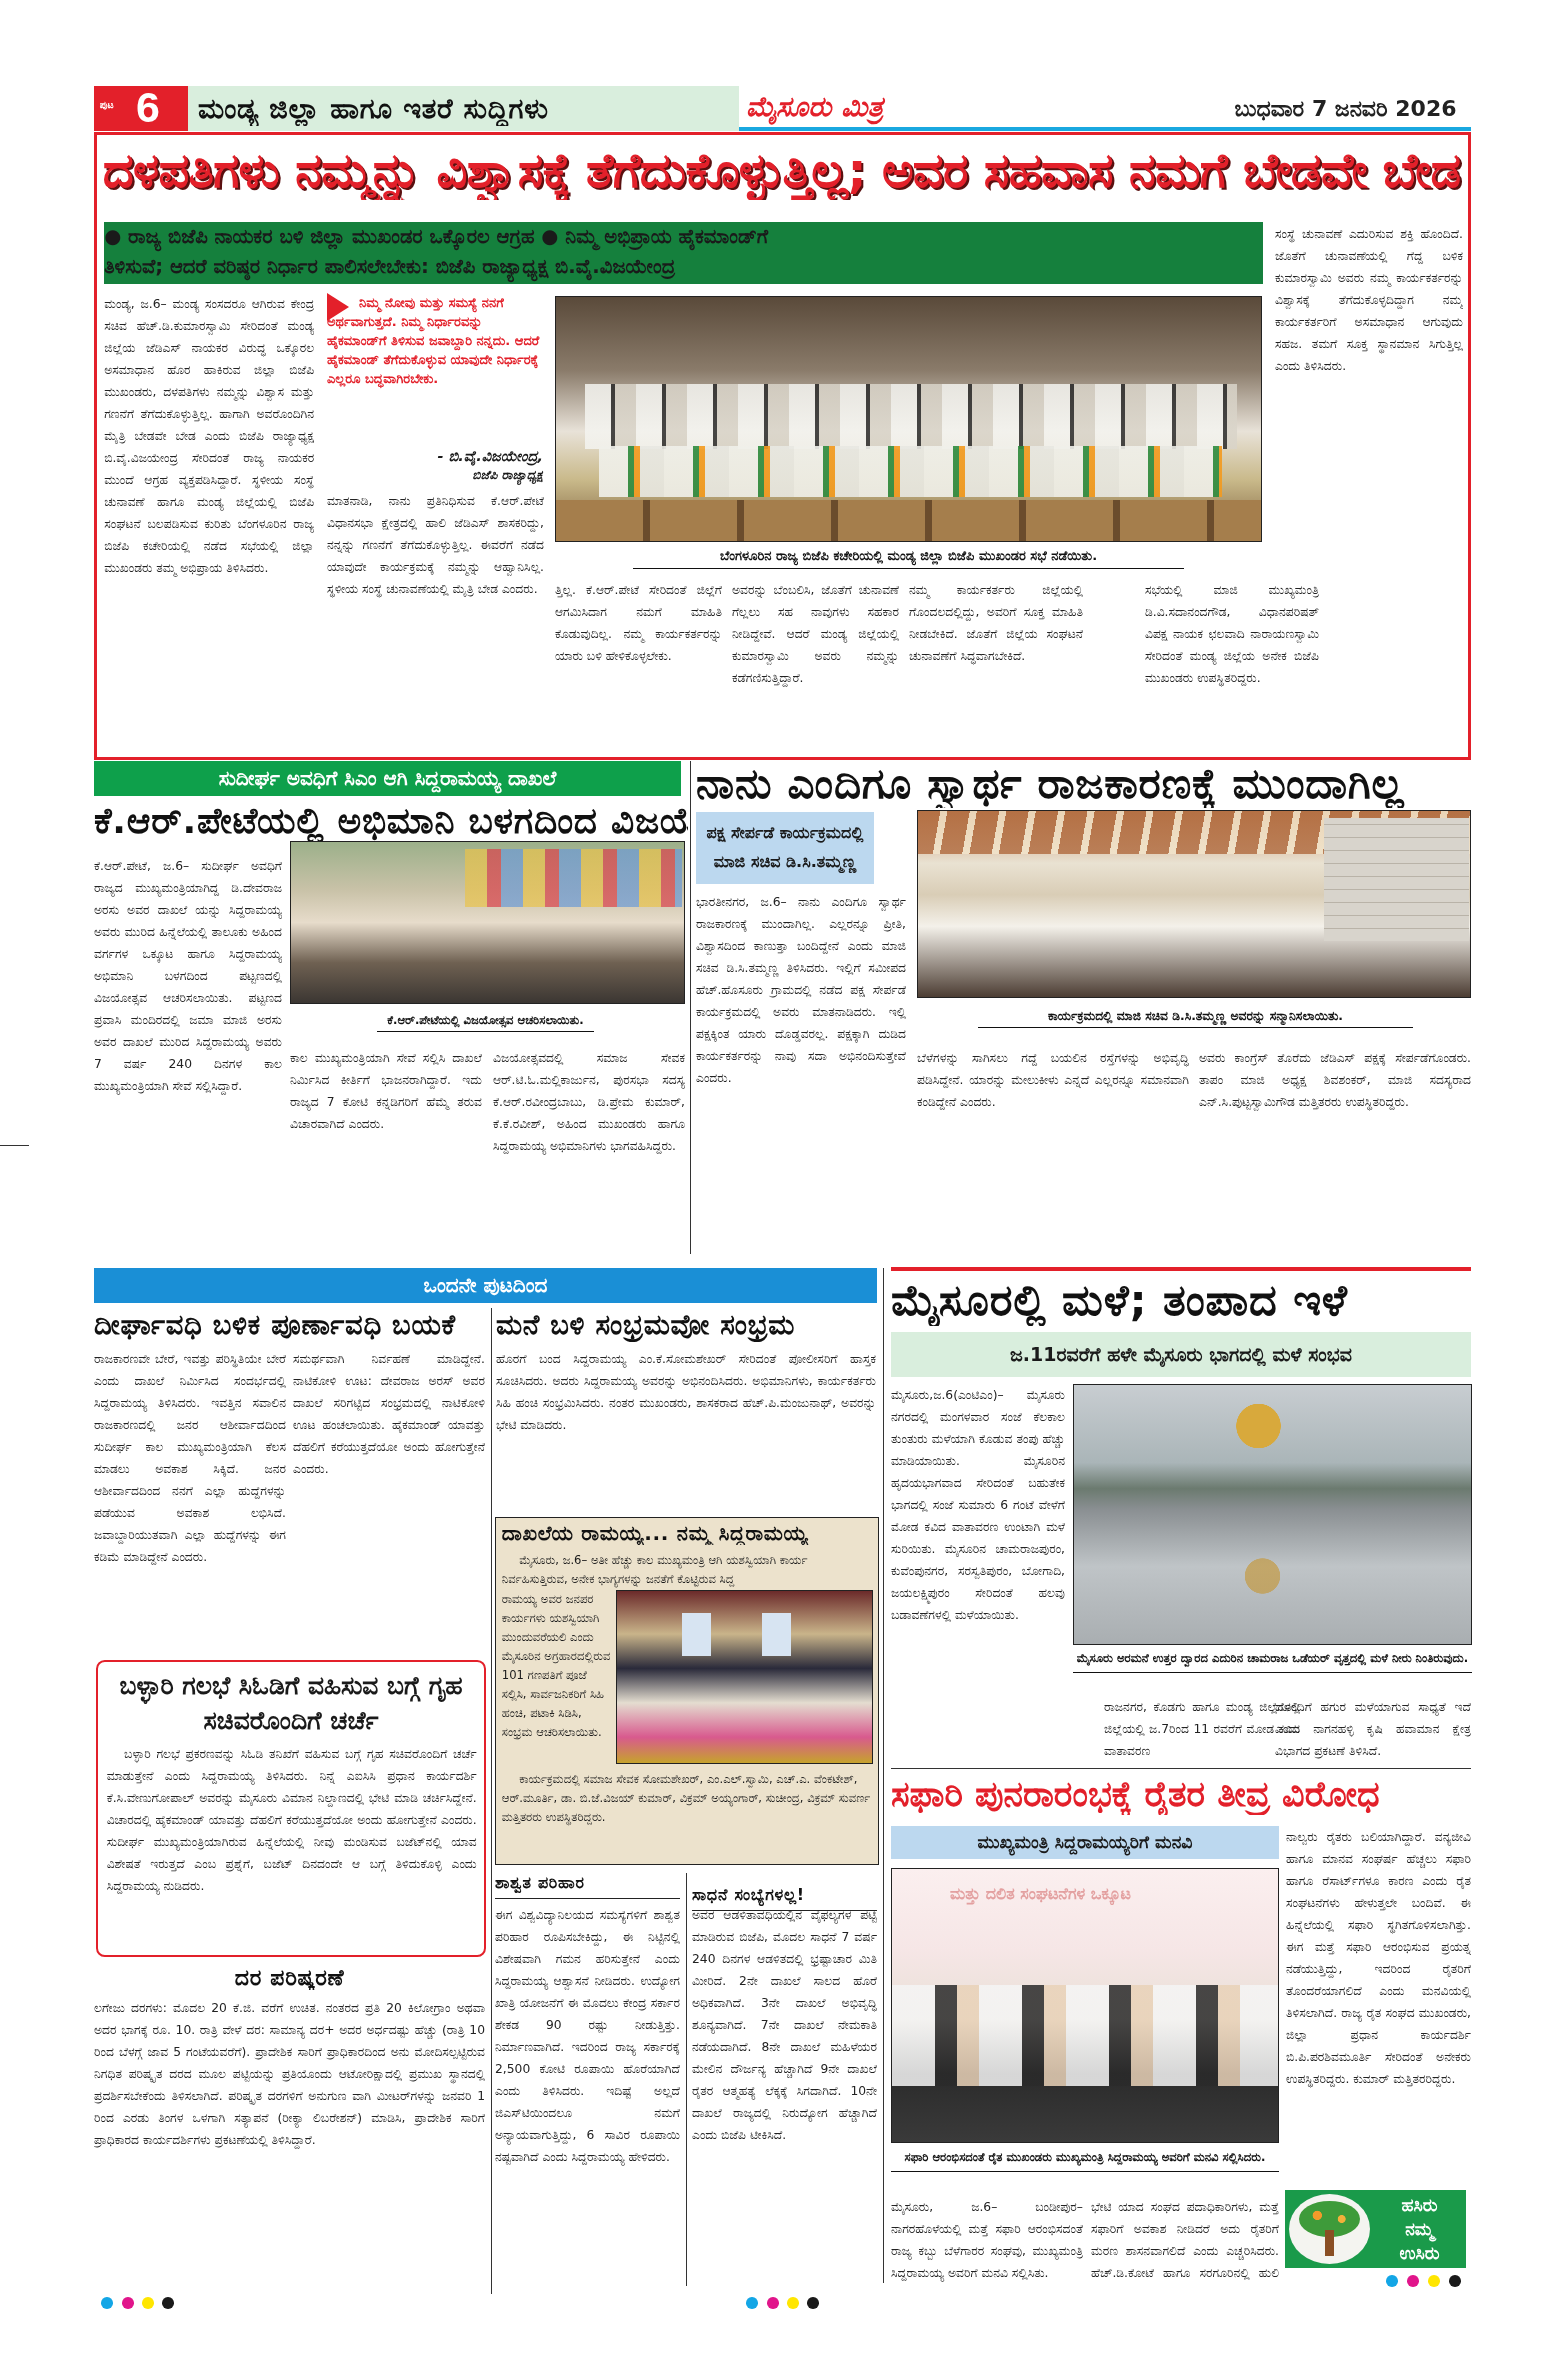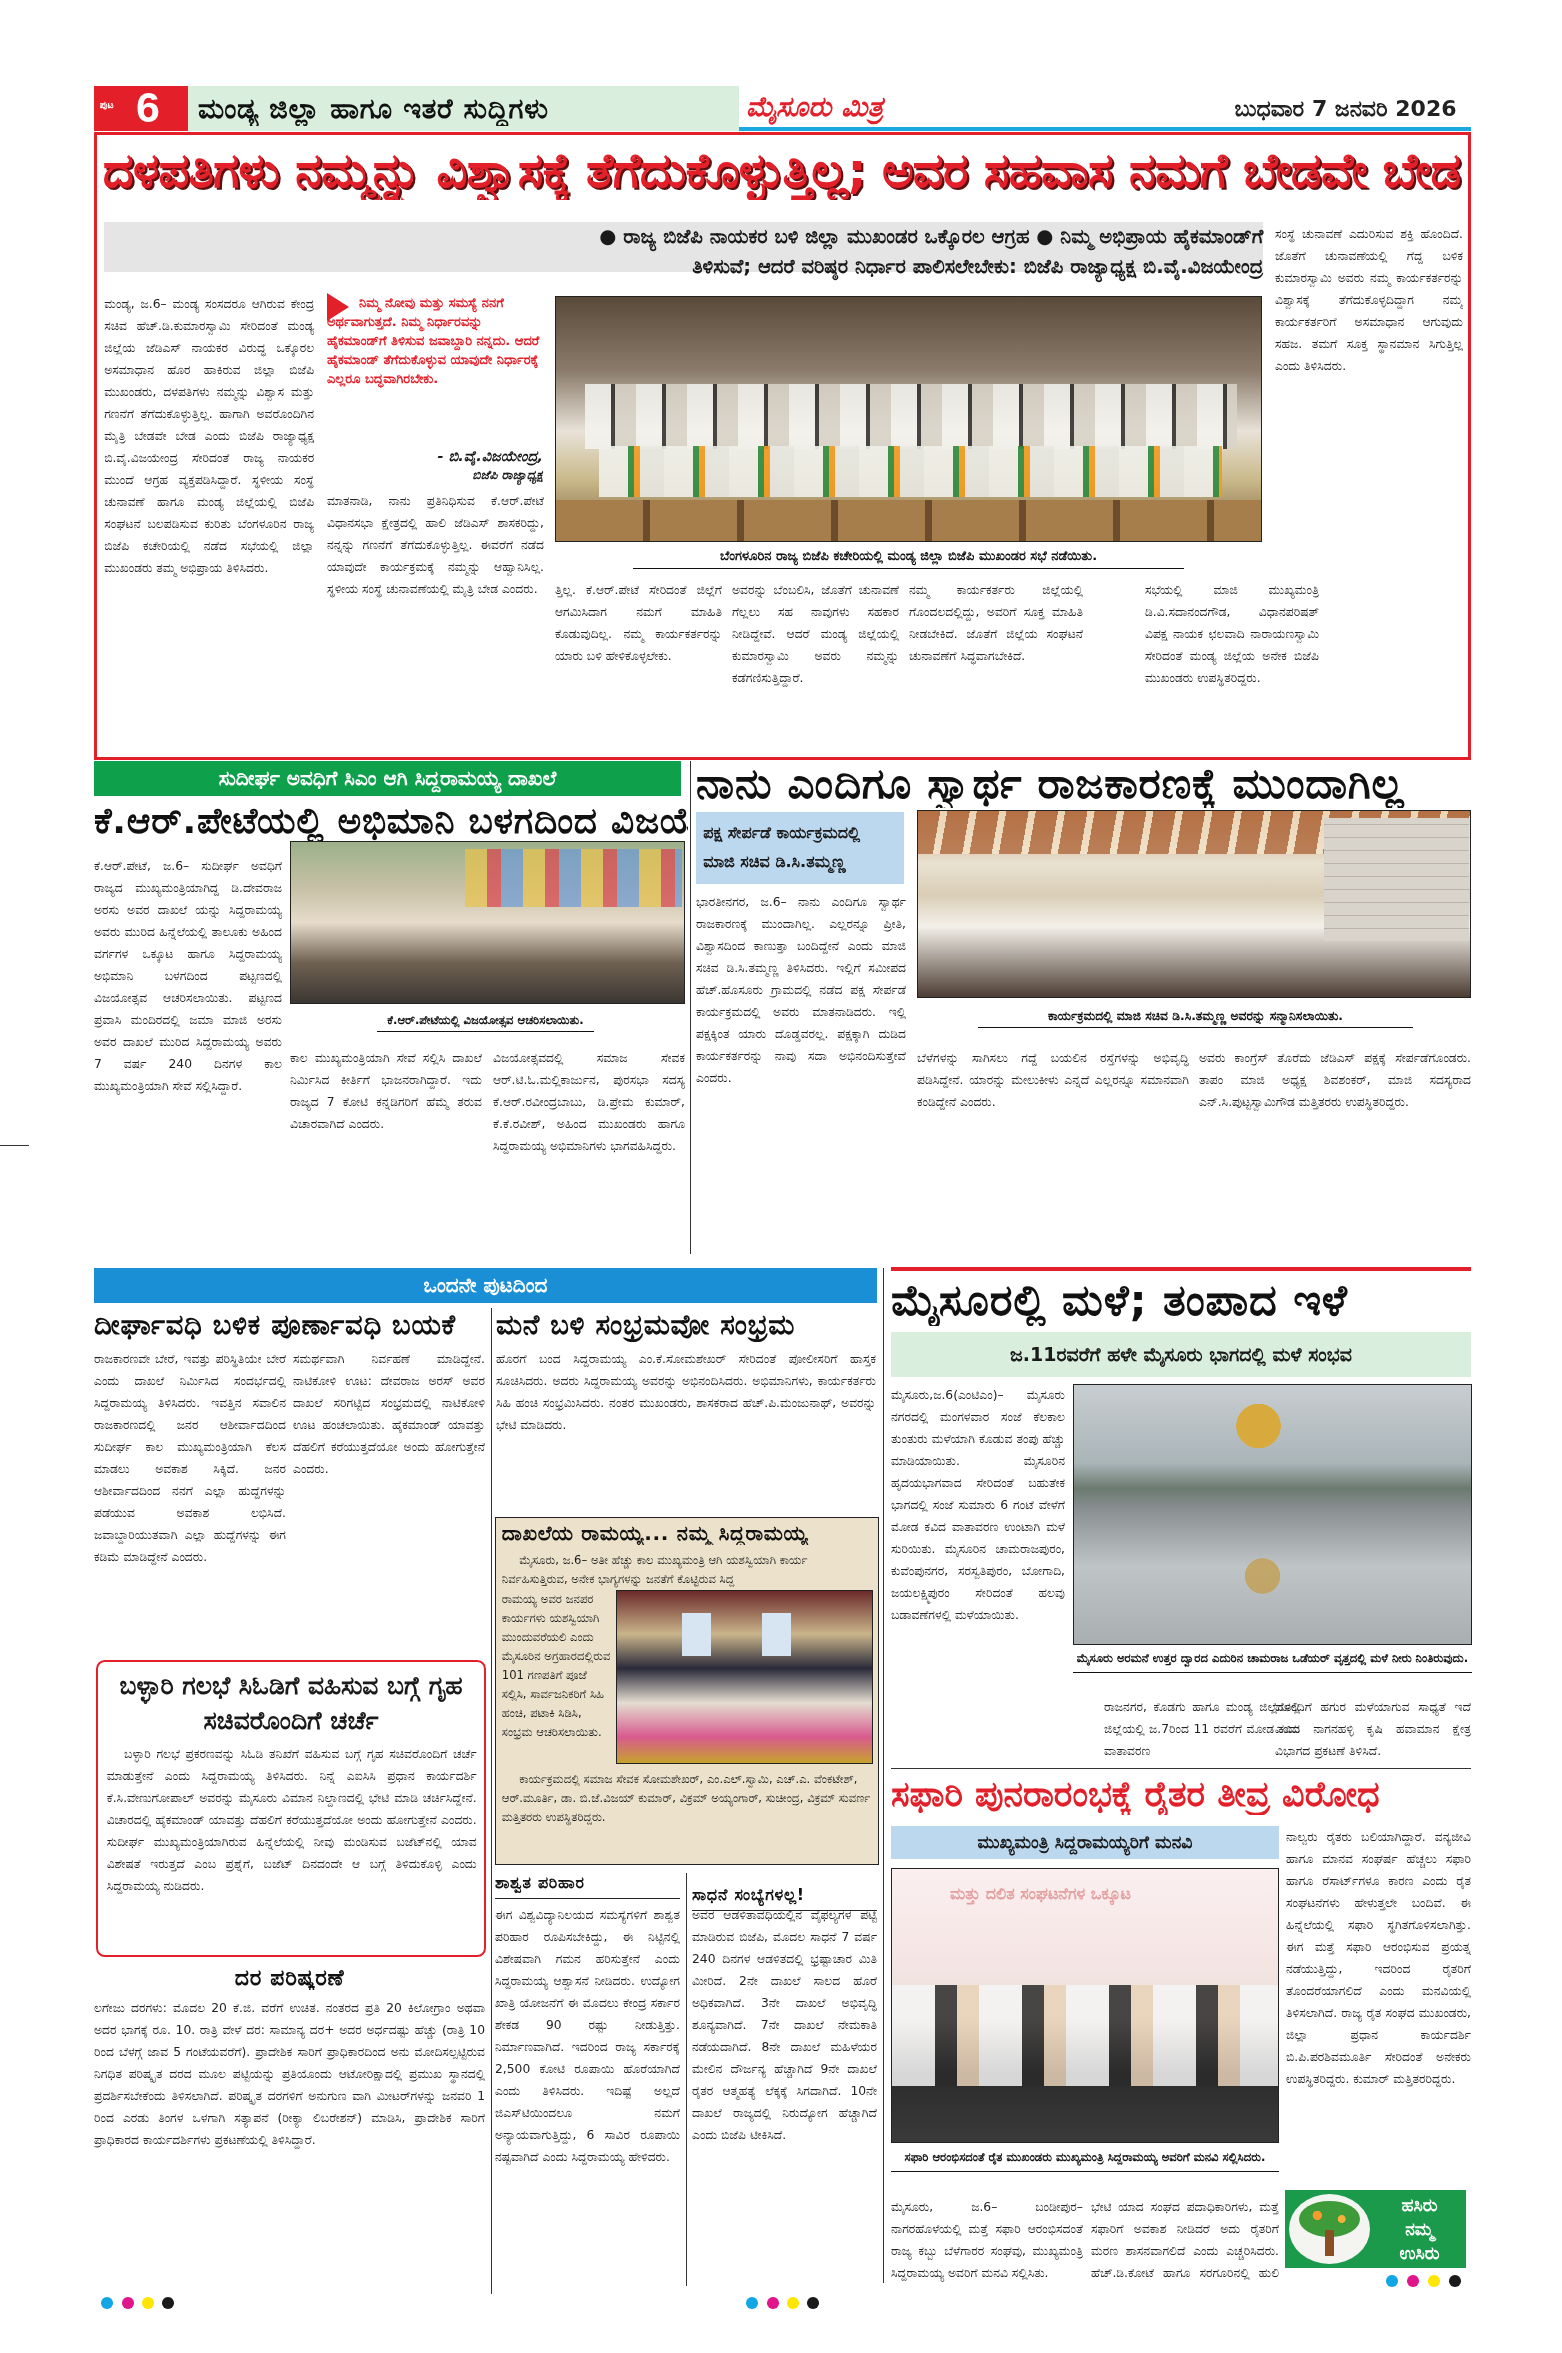--- a/index.html
+++ b/index.html
@@ -26,21 +26,21 @@
   <div class="abs" style="left:94px;top:0;width:551px;height:45px;background:#d9eedd;">
     <span class="hd-black" style="position:absolute;left:10px;top:5.8px;font-size:27.5px;">ಮಂಡ್ಯ ಜಿಲ್ಲಾ ಹಾಗೂ ಇತರೆ ಸುದ್ದಿಗಳು</span>
   </div>
   <span style="position:absolute;left:652px;top:4.3px;font-size:27.5px;font-weight:bold;color:#e3202a;font-style:italic;font-family:'DejaVu Serif',serif;">ಮೈಸೂರು ಮಿತ್ರ</span>
   <span style="position:absolute;right:14.5px;top:10px;font-size:22px;font-weight:bold;color:#222;">ಬುಧವಾರ 7 ಜನವರಿ 2026</span>
   <div class="abs" style="left:645px;top:41px;width:732px;height:4.3px;background:#19a8e0;"></div>
 </div>
 
 <div class="abs" style="left:94px;top:132px;width:1377px;height:628px;border:3.6px solid #e3202a;">
   <div class="hd-red" style="position:absolute;left:5.8px;top:7.2px;width:1362px;font-size:48px;letter-spacing:-0.7px;">ದಳಪತಿಗಳು ನಮ್ಮನ್ನು ವಿಶ್ವಾಸಕ್ಕೆ ತೆಗೆದುಕೊಳ್ಳುತ್ತಿಲ್ಲ; ಅವರ ಸಹವಾಸ ನಮಗೆ ಬೇಡವೇ ಬೇಡ</div>
-  <div class="abs" style="left:7.2px;top:87px;width:1159px;height:50px;background:#e5e5e5;text-align:right;">
+  <div class="abs" style="left:7.2px;top:87px;width:1159px;height:62px;background:#15803d;text-align:left;">
     <div style="font-size:19.6px;font-weight:bold;line-height:30px;">● ರಾಜ್ಯ ಬಿಜೆಪಿ ನಾಯಕರ ಬಳಿ ಜಿಲ್ಲಾ ಮುಖಂಡರ ಒಕ್ಕೊರಲ ಆಗ್ರಹ ● ನಿಮ್ಮ ಅಭಿಪ್ರಾಯ ಹೈಕಮಾಂಡ್‌ಗೆ</div>
     <div style="font-size:19.6px;font-weight:bold;line-height:30px;">ತಿಳಿಸುವೆ; ಆದರೆ ವರಿಷ್ಠರ ನಿರ್ಧಾರ ಪಾಲಿಸಲೇಬೇಕು: ಬಿಜೆಪಿ ರಾಜ್ಯಾಧ್ಯಕ್ಷ ಬಿ.ವೈ.ವಿಜಯೇಂದ್ರ</div>
   </div>
   <div class="abs col-text" style="left:1178px;top:88px;width:188px;height:529px;">ಸಂಸ್ಥೆ ಚುನಾವಣೆ ಎದುರಿಸುವ ಶಕ್ತಿ ಹೊಂದಿದೆ. ಜೊತೆಗೆ ಚುನಾವಣೆಯಲ್ಲಿ ಗೆದ್ದ ಬಳಿಕ ಕುಮಾರಸ್ವಾಮಿ ಅವರು ನಮ್ಮ ಕಾರ್ಯಕರ್ತರನ್ನು ವಿಶ್ವಾಸಕ್ಕೆ ತೆಗೆದುಕೊಳ್ಳದಿದ್ದಾಗ ನಮ್ಮ ಕಾರ್ಯಕರ್ತರಿಗೆ ಅಸಮಾಧಾನ ಆಗುವುದು ಸಹಜ. ತಮಗೆ ಸೂಕ್ತ ಸ್ಥಾನಮಾನ ಸಿಗುತ್ತಿಲ್ಲ ಎಂದು ತಿಳಿಸಿದರು.</div>
 
   <div class="abs col-text" style="left:7.2px;top:158px;width:210px;height:464px;">ಮಂಡ್ಯ, ಜ.6– ಮಂಡ್ಯ ಸಂಸದರೂ ಆಗಿರುವ ಕೇಂದ್ರ ಸಚಿವ ಹೆಚ್.ಡಿ.ಕುಮಾರಸ್ವಾಮಿ ಸೇರಿದಂತೆ ಮಂಡ್ಯ ಜಿಲ್ಲೆಯ ಜೆಡಿಎಸ್ ನಾಯಕರ ವಿರುದ್ಧ ಒಕ್ಕೊರಲ ಅಸಮಾಧಾನ ಹೊರ ಹಾಕಿರುವ ಜಿಲ್ಲಾ ಬಿಜೆಪಿ ಮುಖಂಡರು, ದಳಪತಿಗಳು ನಮ್ಮನ್ನು ವಿಶ್ವಾಸ ಮತ್ತು ಗಣನೆಗೆ ತೆಗೆದುಕೊಳ್ಳುತ್ತಿಲ್ಲ. ಹಾಗಾಗಿ ಅವರೊಂದಿಗಿನ ಮೈತ್ರಿ ಬೇಡವೇ ಬೇಡ ಎಂದು ಬಿಜೆಪಿ ರಾಜ್ಯಾಧ್ಯಕ್ಷ ಬಿ.ವೈ.ವಿಜಯೇಂದ್ರ ಸೇರಿದಂತೆ ರಾಜ್ಯ ನಾಯಕರ ಮುಂದೆ ಆಗ್ರಹ ವ್ಯಕ್ತಪಡಿಸಿದ್ದಾರೆ. ಸ್ಥಳೀಯ ಸಂಸ್ಥೆ ಚುನಾವಣೆ ಹಾಗೂ ಮಂಡ್ಯ ಜಿಲ್ಲೆಯಲ್ಲಿ ಬಿಜೆಪಿ ಸಂಘಟನೆ ಬಲಪಡಿಸುವ ಕುರಿತು ಬೆಂಗಳೂರಿನ ರಾಜ್ಯ ಬಿಜೆಪಿ ಕಚೇರಿಯಲ್ಲಿ ನಡೆದ ಸಭೆಯಲ್ಲಿ ಜಿಲ್ಲಾ ಮುಖಂಡರು ತಮ್ಮ ಅಭಿಪ್ರಾಯ ತಿಳಿಸಿದರು.</div>
 
   <div class="abs" style="left:230px;top:158px;width:217px;height:145px;">
     <div style="position:absolute;left:0;top:0;width:0;height:0;border-top:14.5px solid transparent;border-bottom:14.5px solid transparent;border-left:22px solid #e3202a;"></div>
     <div style="position:absolute;left:0;top:0;width:217px;font-size:13px;line-height:19px;font-weight:bold;color:#e3202a;text-indent:32px;">ನಿಮ್ಮ ನೋವು ಮತ್ತು ಸಮಸ್ಯೆ ನನಗೆ ಅರ್ಥವಾಗುತ್ತದೆ. ನಿಮ್ಮ ನಿರ್ಧಾರವನ್ನು ಹೈಕಮಾಂಡ್‌ಗೆ ತಿಳಿಸುವ ಜವಾಬ್ದಾರಿ ನನ್ನದು. ಆದರೆ ಹೈಕಮಾಂಡ್ ತೆಗೆದುಕೊಳ್ಳುವ ಯಾವುದೇ ನಿರ್ಧಾರಕ್ಕೆ ಎಲ್ಲರೂ ಬದ್ಧವಾಗಿರಬೇಕು.</div>
@@ -70,21 +70,21 @@
 <div class="photo" style="left:290px;top:841px;width:395px;height:163px;background:linear-gradient(180deg,#9cb08a 0%,#c9c2a8 30%,#e7dccb 50%,#6f6152 75%,#3b3632 100%);">
   <div style="position:absolute;left:174px;top:7.2px;width:217px;height:58px;background:repeating-linear-gradient(90deg,#e9c34b 0 22px,#d9414a 22px 36px,#6b9ad6 36px 58px);opacity:.7"></div>
 </div>
 <div class="caption" style="left:377px;top:1013px;width:217px;font-size:11.6px;">ಕೆ.ಆರ್.ಪೇಟೆಯಲ್ಲಿ ವಿಜಯೋತ್ಸವ ಆಚರಿಸಲಾಯಿತು.</div>
 <div class="abs col-text" style="left:290px;top:1047px;width:192px;height:192px;">ಕಾಲ ಮುಖ್ಯಮಂತ್ರಿಯಾಗಿ ಸೇವೆ ಸಲ್ಲಿಸಿ ದಾಖಲೆ ನಿರ್ಮಿಸಿದ ಕೀರ್ತಿಗೆ ಭಾಜನರಾಗಿದ್ದಾರೆ. ಇದು ರಾಜ್ಯದ 7 ಕೋಟಿ ಕನ್ನಡಿಗರಿಗೆ ಹೆಮ್ಮೆ ತರುವ ವಿಚಾರವಾಗಿದೆ ಎಂದರು.</div>
 <div class="abs col-text" style="left:493px;top:1047px;width:192px;height:192px;">ವಿಜಯೋತ್ಸವದಲ್ಲಿ ಸಮಾಜ ಸೇವಕ ಆರ್.ಟಿ.ಓ.ಮಲ್ಲಿಕಾರ್ಜುನ, ಪುರಸಭಾ ಸದಸ್ಯ ಕೆ.ಆರ್.ರವೀಂದ್ರಬಾಬು, ಡಿ.ಪ್ರೇಮ ಕುಮಾರ್, ಕೆ.ಕೆ.ರವೀಶ್, ಅಹಿಂದ ಮುಖಂಡರು ಹಾಗೂ ಸಿದ್ದರಾಮಯ್ಯ ಅಭಿಮಾನಿಗಳು ಭಾಗವಹಿಸಿದ್ದರು.</div>
 
 <div class="vrule" style="left:690px;top:761px;height:493px;"></div>
 
 <div class="hd-black abs" style="left:696px;top:759px;width:775px;font-size:42px;">ನಾನು ಎಂದಿಗೂ ಸ್ವಾರ್ಥ ರಾಜಕಾರಣಕ್ಕೆ ಮುಂದಾಗಿಲ್ಲ</div>
-<div class="abs" style="left:696px;top:812px;width:208px;height:72px;background:#bcd8ef;text-align:left;padding:5.8px 7.2px;">
+<div class="abs" style="left:696px;top:812px;width:178px;height:72px;background:#bcd8ef;text-align:center;padding:5.8px 7.2px;">
   <span style="font-size:16px;font-weight:bold;line-height:29px;">ಪಕ್ಷ ಸೇರ್ಪಡೆ ಕಾರ್ಯಕ್ರಮದಲ್ಲಿ ಮಾಜಿ ಸಚಿವ ಡಿ.ಸಿ.ತಮ್ಮಣ್ಣ</span>
 </div>
 <div class="abs col-text" style="left:696px;top:891px;width:210px;height:348px;">ಭಾರತೀನಗರ, ಜ.6– ನಾನು ಎಂದಿಗೂ ಸ್ವಾರ್ಥ ರಾಜಕಾರಣಕ್ಕೆ ಮುಂದಾಗಿಲ್ಲ. ಎಲ್ಲರನ್ನೂ ಪ್ರೀತಿ, ವಿಶ್ವಾಸದಿಂದ ಕಾಣುತ್ತಾ ಬಂದಿದ್ದೇನೆ ಎಂದು ಮಾಜಿ ಸಚಿವ ಡಿ.ಸಿ.ತಮ್ಮಣ್ಣ ತಿಳಿಸಿದರು. ಇಲ್ಲಿಗೆ ಸಮೀಪದ ಹೆಚ್.ಹೊಸೂರು ಗ್ರಾಮದಲ್ಲಿ ನಡೆದ ಪಕ್ಷ ಸೇರ್ಪಡೆ ಕಾರ್ಯಕ್ರಮದಲ್ಲಿ ಅವರು ಮಾತನಾಡಿದರು. ಇಲ್ಲಿ ಪಕ್ಷಕ್ಕಿಂತ ಯಾರು ದೊಡ್ಡವರಲ್ಲ. ಪಕ್ಷಕ್ಕಾಗಿ ದುಡಿದ ಕಾರ್ಯಕರ್ತರನ್ನು ನಾವು ಸದಾ ಅಭಿನಂದಿಸುತ್ತೇವೆ ಎಂದರು.</div>
 <div class="photo" style="left:917px;top:810px;width:554px;height:188px;background:linear-gradient(180deg,#c68b5e 0%,#e9e2d2 28%,#d9cdb6 45%,#f4f1ea 62%,#4c3d33 100%);">
   <div style="position:absolute;left:0;top:0;width:100%;height:43px;background:repeating-linear-gradient(100deg,#b06a3e 0 22px,#f3e6cc 22px 29px);opacity:.8"></div>
   <div style="position:absolute;left:406px;top:7.2px;width:145px;height:123px;background:repeating-linear-gradient(0deg,#d8d4cc 0 11.6px,#b9b3a8 11.6px 13px);"></div>
 </div>
 <div class="caption" style="left:978px;top:1009px;width:435px;font-size:12.3px;">ಕಾರ್ಯಕ್ರಮದಲ್ಲಿ ಮಾಜಿ ಸಚಿವ ಡಿ.ಸಿ.ತಮ್ಮಣ್ಣ ಅವರನ್ನು ಸನ್ಮಾನಿಸಲಾಯಿತು.</div>
 <div class="abs col-text" style="left:917px;top:1047px;width:272px;height:192px;">ಬೆಳೆಗಳನ್ನು ಸಾಗಿಸಲು ಗದ್ದೆ ಬಯಲಿನ ರಸ್ತೆಗಳನ್ನು ಅಭಿವೃದ್ಧಿ ಪಡಿಸಿದ್ದೇನೆ. ಯಾರನ್ನು ಮೇಲುಕೀಳು ಎನ್ನದೆ ಎಲ್ಲರನ್ನೂ ಸಮಾನವಾಗಿ ಕಂಡಿದ್ದೇನೆ ಎಂದರು.</div>
 <div class="abs col-text" style="left:1199px;top:1047px;width:272px;height:192px;">ಅವರು ಕಾಂಗ್ರೆಸ್ ತೊರೆದು ಜೆಡಿಎಸ್ ಪಕ್ಷಕ್ಕೆ ಸೇರ್ಪಡೆಗೊಂಡರು. ತಾಪಂ ಮಾಜಿ ಅಧ್ಯಕ್ಷ ಶಿವಶಂಕರ್, ಮಾಜಿ ಸದಸ್ಯರಾದ ಎನ್.ಸಿ.ಪುಟ್ಟಸ್ವಾಮಿಗೌಡ ಮತ್ತಿತರರು ಉಪಸ್ಥಿತರಿದ್ದರು.</div>

